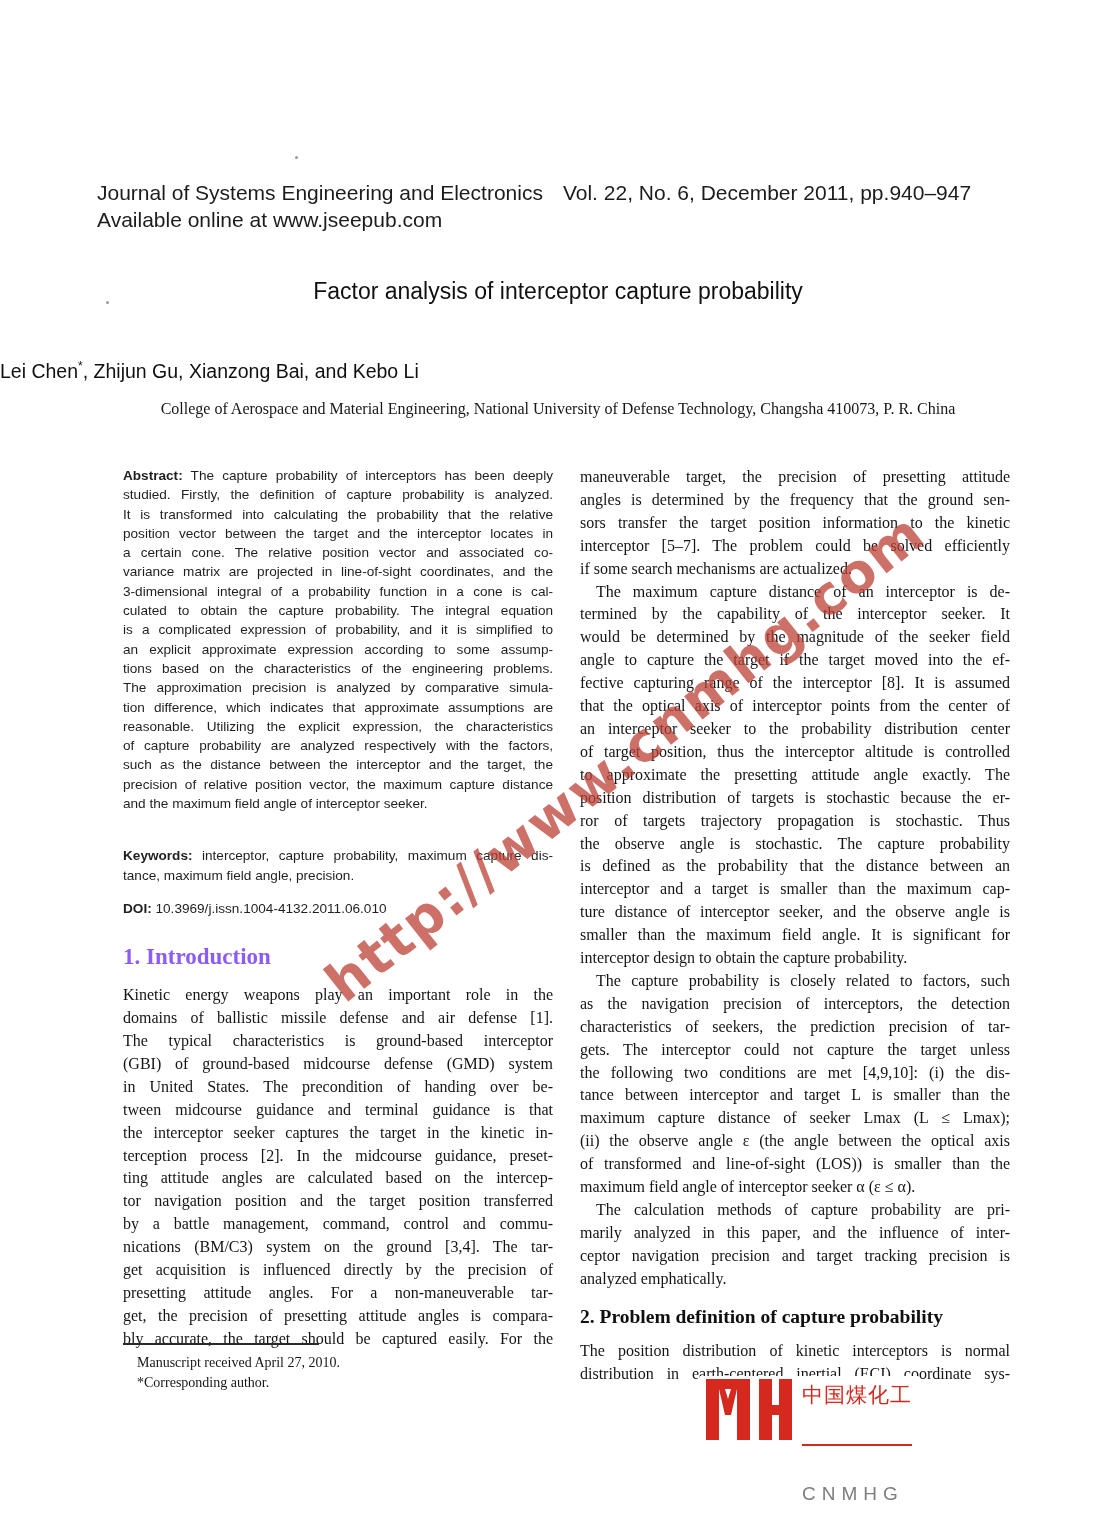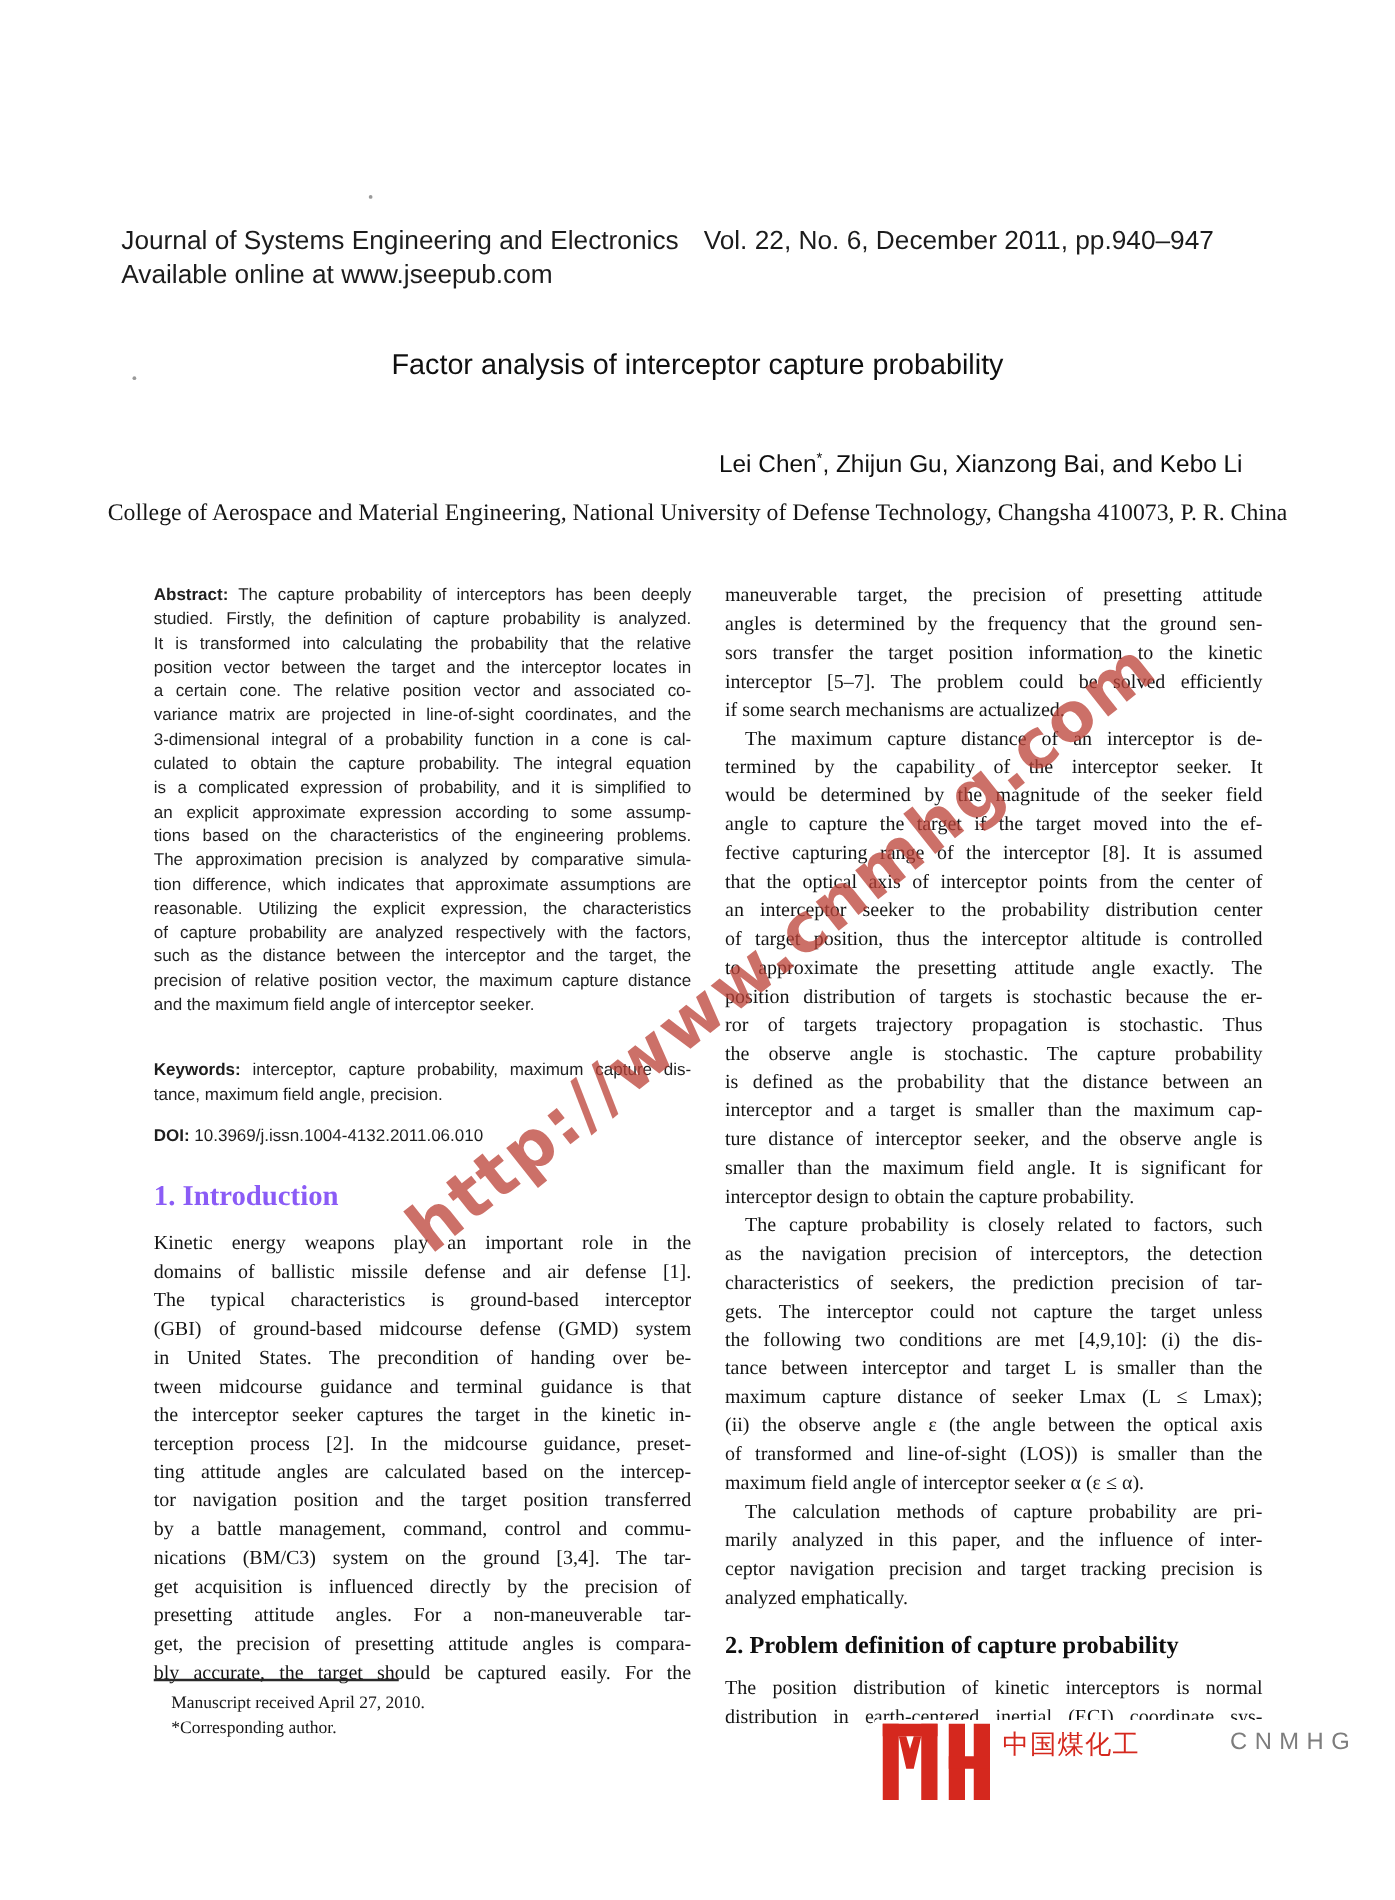--- a/index.html
+++ b/index.html
@@ -8,25 +8,25 @@
     background:#ffffff; overflow:hidden;
     font-family:"Liberation Serif", serif; color:#151515;
   }
   
   .jheader { position:absolute; left:97px; top:181px; font-family:"Liberation Sans",sans-serif; font-size:21px; color:#1c1c1c; }
   .jheader .row { height:27px; }
   .jheader .issue { margin-left:20px; }
   
   .title { position:absolute; left:0; top:278px; width:1116px; text-align:center;
            font-family:"Liberation Sans",sans-serif; font-size:23px; color:#101010; }
-  .authors { position:absolute; left:0; top:359px; width:994px; text-align:right;
+  .authors { position:absolute; left:0; top:359px; width:994px; text-align:left;
              font-family:"Liberation Sans",sans-serif; font-size:19.5px; color:#101010; }
   .authors sup { font-size:12px; }
   .affil { position:absolute; left:0; top:400px; width:1116px; text-align:center;
-           font-family:"Liberation Serif",serif; font-size:19px; color:#161616; }
+           font-family:"Liberation Serif",serif; font-size:16px; color:#161616; }
   
   .col { position:absolute; top:466px; width:430px; }
   .col-left  { left:123px; }
   .col-right { left:580px; }
   .para { margin:0; }
   .ln { text-align:justify; text-align-last:justify; }
   .para .ln:last-child { text-align-last:left; }
   .para.cont .ln:last-child { text-align-last:justify; }
   .para.indent .ln:first-child { text-indent:16px; }
   .sans { font-family:"Liberation Sans",sans-serif; font-size:13.6px; line-height:19.3px; color:#1f1f1f; }
@@ -44,21 +44,21 @@
   .watermark {
     position:absolute; left:252px; top:726px; z-index:5;
     font-family:"DejaVu Sans",sans-serif; font-weight:700; font-size:54px; letter-spacing:2px;
     color:rgba(187,64,54,0.75); transform:rotate(-38.5deg); white-space:nowrap;
     pointer-events:none;
   }
   
   .logo { position:absolute; left:700px; top:1376px; z-index:6; background:#ffffff;
           display:flex; align-items:flex-start; padding:2px 6px 10px 6px; }
   .logo-mark { width:86px; height:62px; margin-right:10px; }
-  .logo-right { display:flex; flex-direction:row; padding-top:6px;gap:36px; }
+  .logo-right { display:flex; flex-direction:column; padding-top:6px;gap:36px; }
   .logo-cn { font-size:21px; color:#d5281e; letter-spacing:1px; line-height:22px; white-space:nowrap; }
   .logo-rule { border-top:2.5px solid #d5281e; margin:2px 0 2px 0; }
   .logo-en { font-family:"Liberation Sans",sans-serif; font-size:19px; color:#7d7d7d; letter-spacing:6px; line-height:20px; }
   
   .speck { position:absolute; background:#9a9a9a; border-radius:50%; }
   .speck1 { left:295px; top:156px; width:3px; height:3px; }
   .speck2 { left:106px; top:301px; width:3px; height:3px; }
 </style>
 </head>
 <body>

